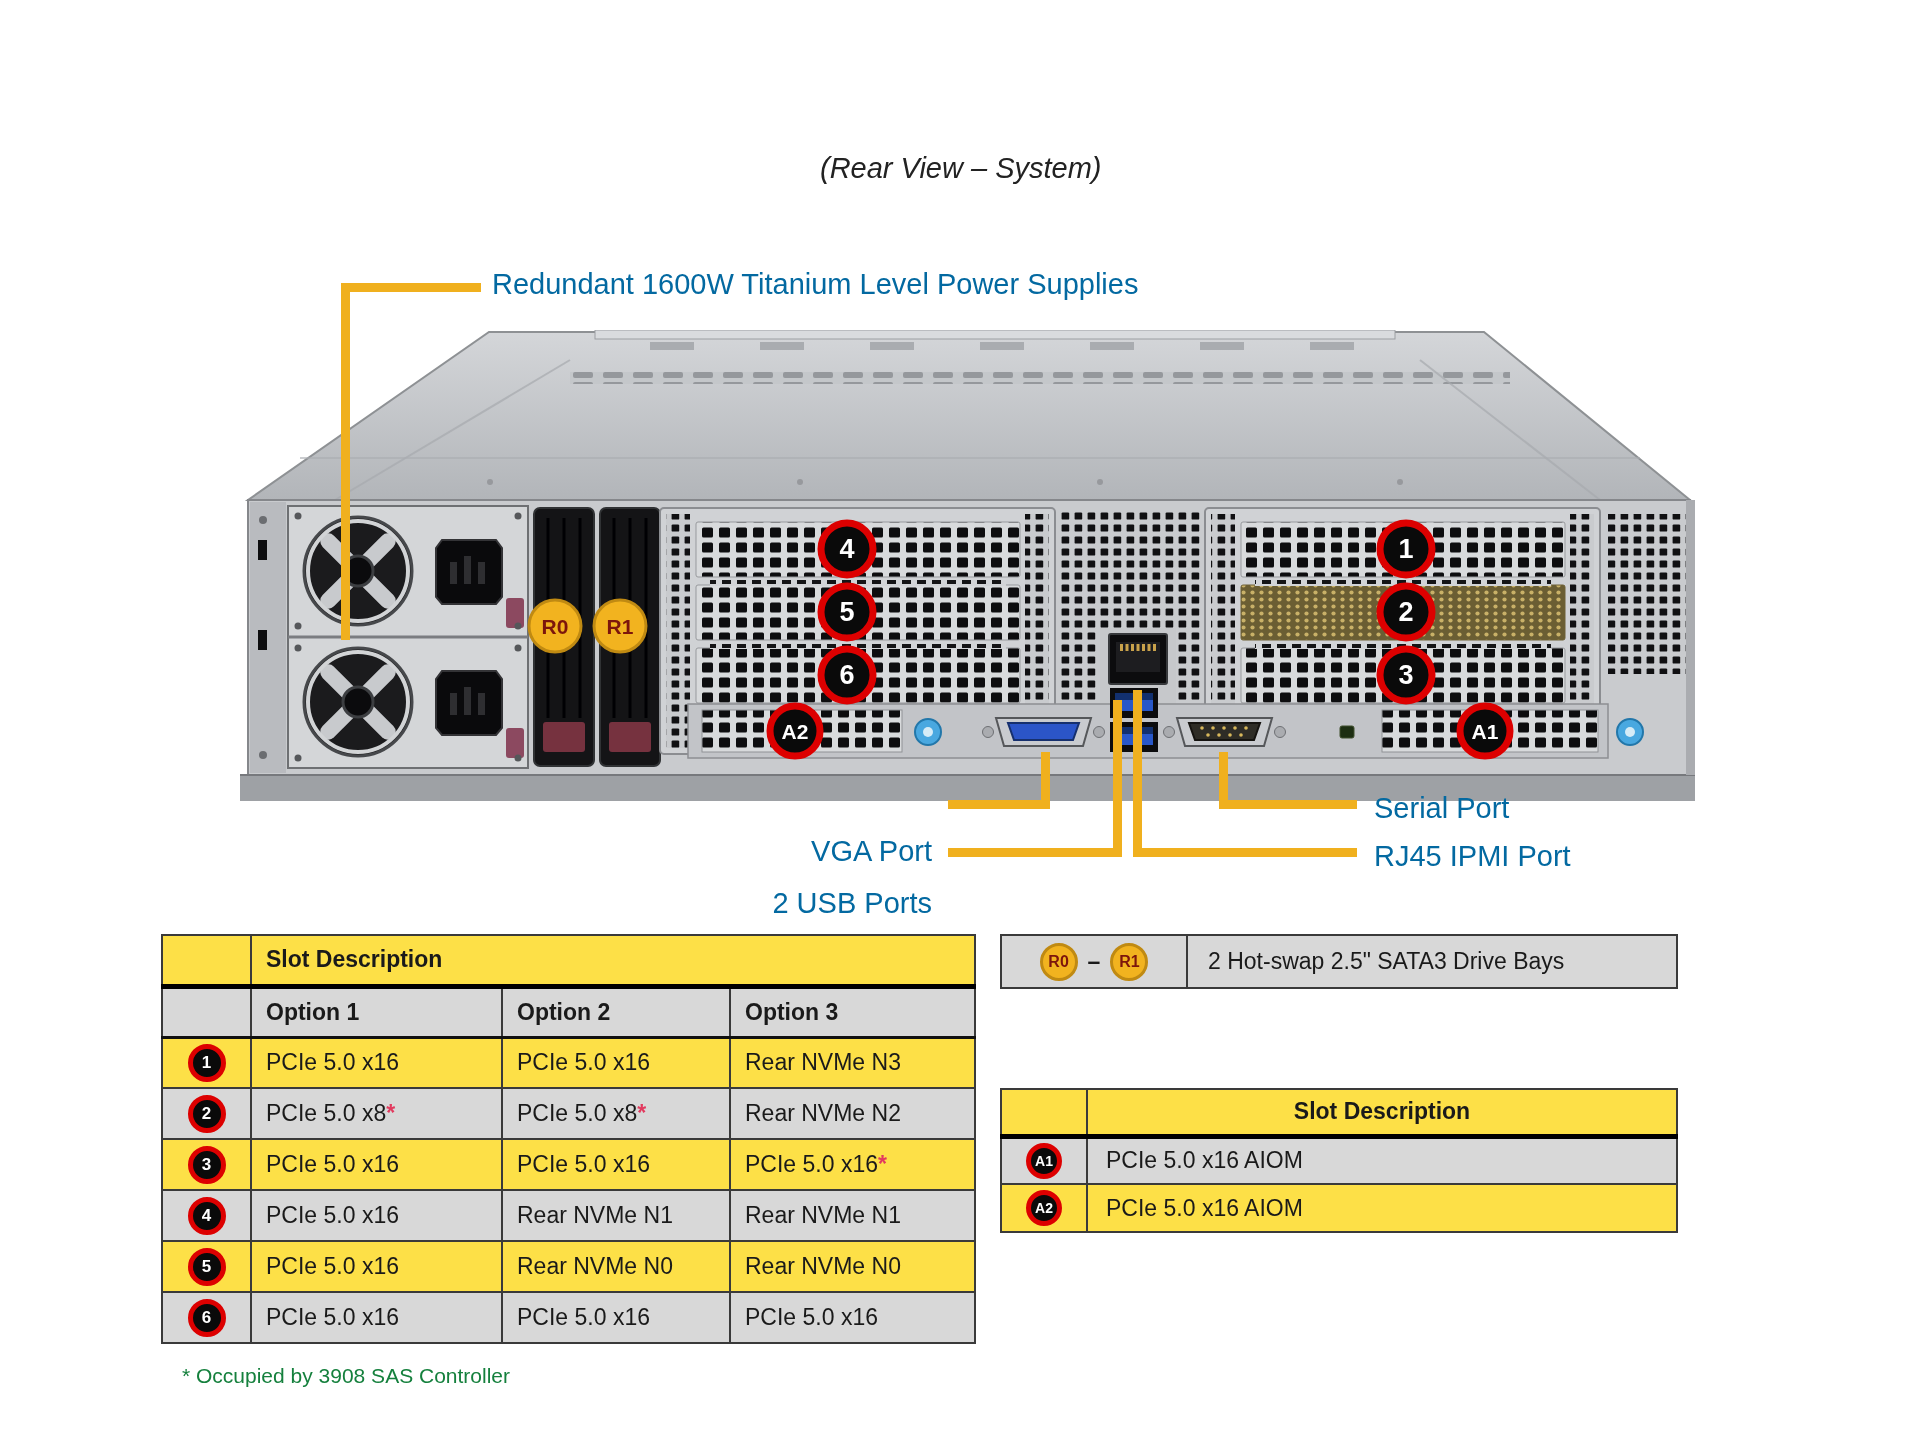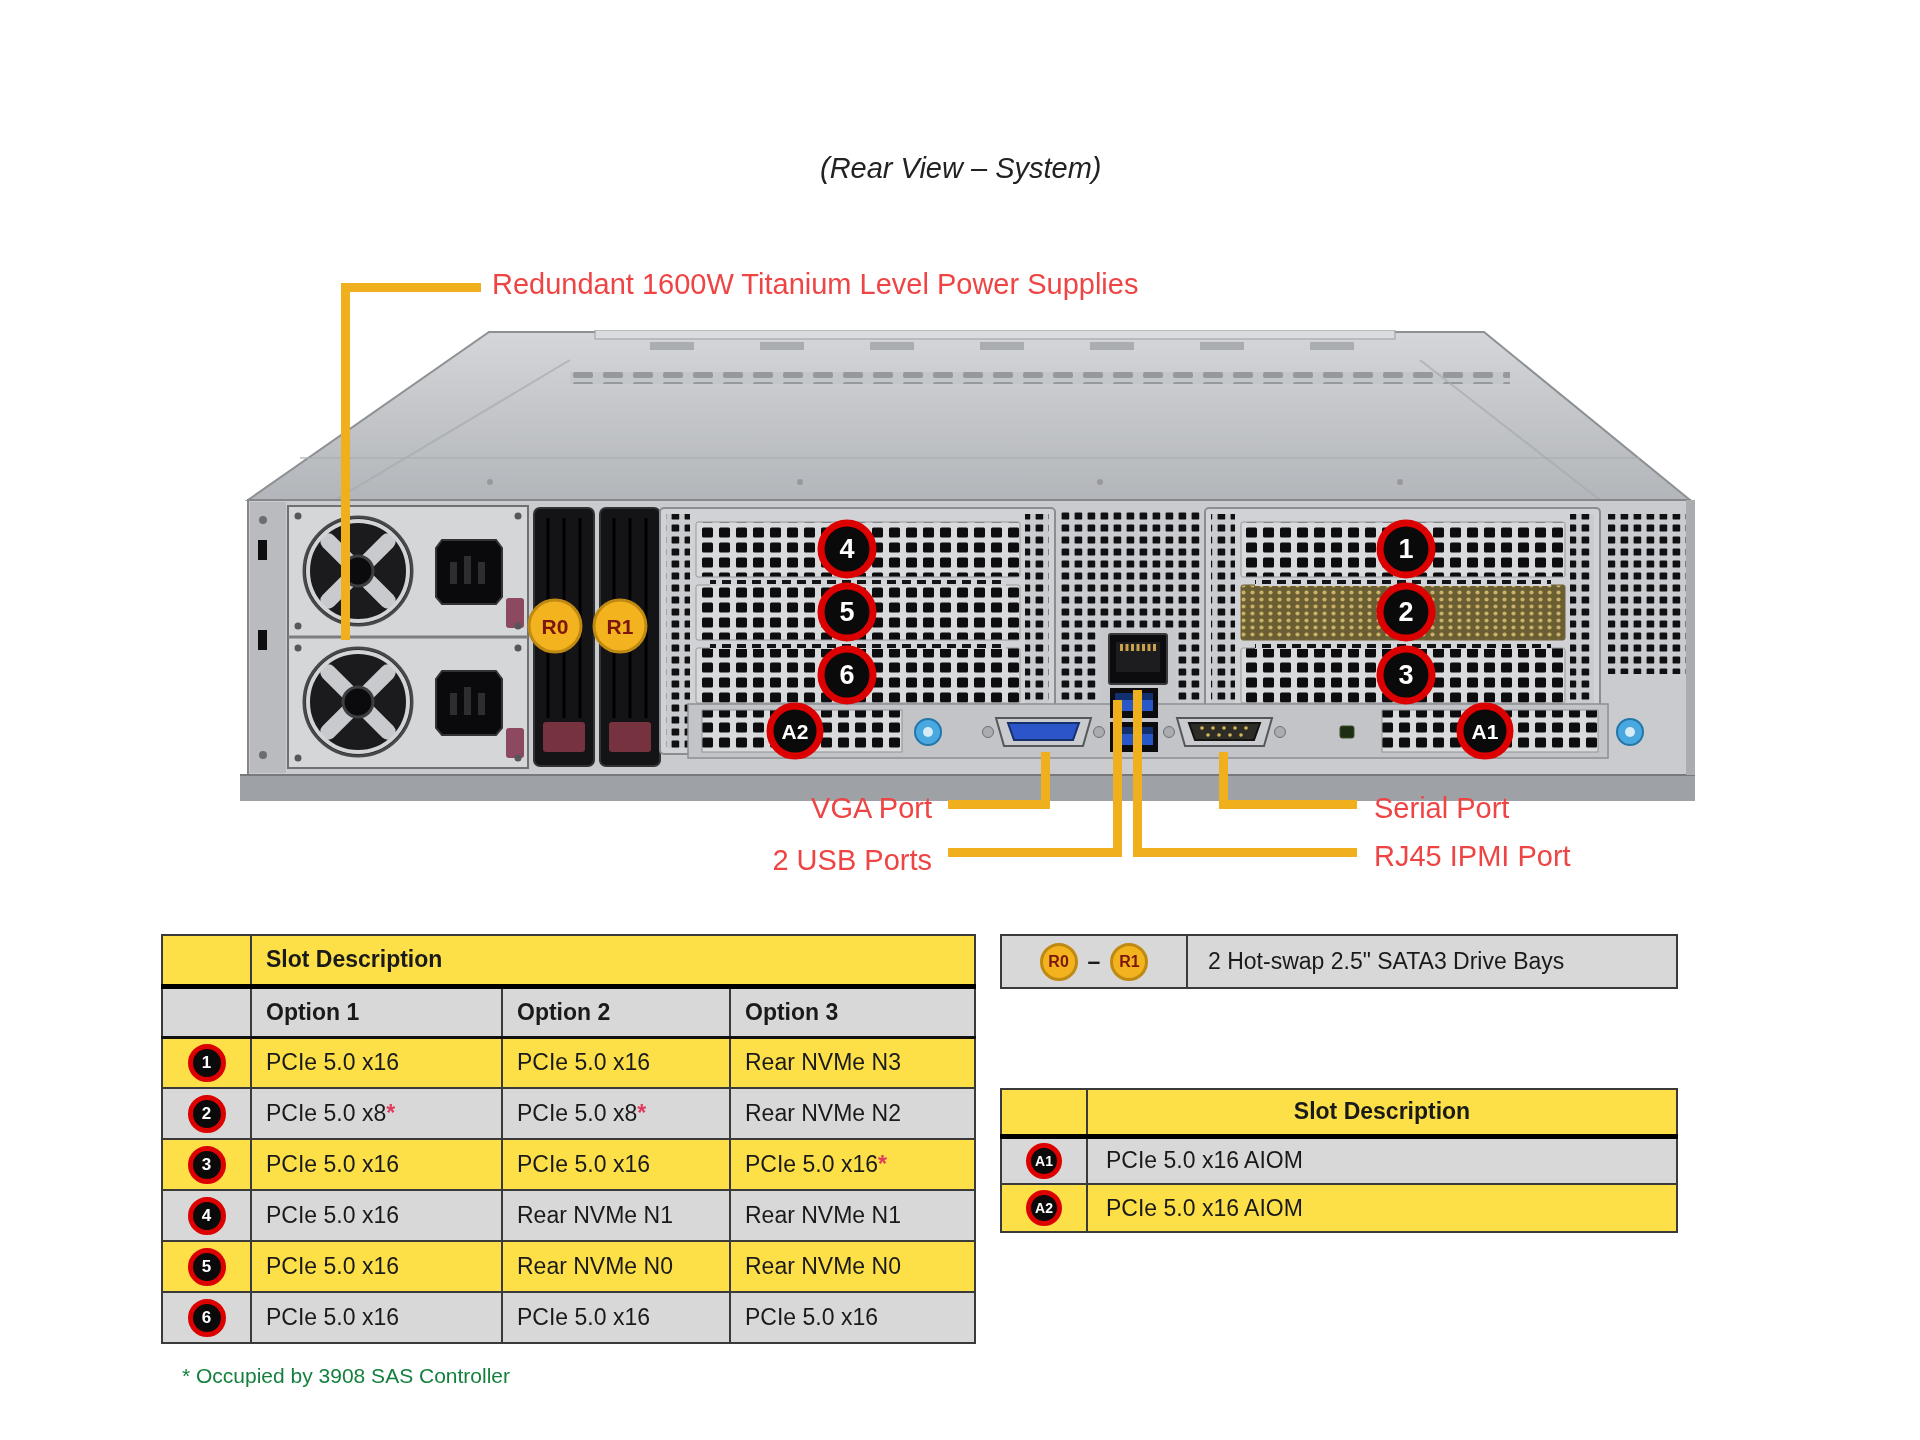--- a/index.html
+++ b/index.html
@@ -2,22 +2,22 @@
 <html><head>
 <meta charset="utf-8">
 <style>
   html,body{margin:0;padding:0;background:#ffffff;}
   .page{position:relative;width:1920px;height:1440px;background:#fff;overflow:hidden;
         font-family:"Liberation Sans",sans-serif;color:#1a1a1a;}
   .abs{position:absolute;}
 
   
   .fig-title{font-size:29px;font-style:italic;color:#222;}
-  .callout{font-size:29px;color:#ef4444;white-space:nowrap;}
-  .callout.right{text-align:right;}
+  .callout{font-size:29px;color:#0369a1;white-space:nowrap;}
+  .callout.right{text-align:right;margin-top:43px;}
 
   
   .yline{position:absolute;background:#F0B01E;}
 
   
   table{border-collapse:collapse;table-layout:fixed;position:absolute;background:#fff;}
   td,th{border:2px solid #3a3a3a;font-size:23px;vertical-align:middle;
         padding:0 0 0 14px;text-align:left;overflow:hidden;white-space:nowrap;}
   .row-gray{background:#d8d8d8;}
   .row-white{background:#fde047;}

